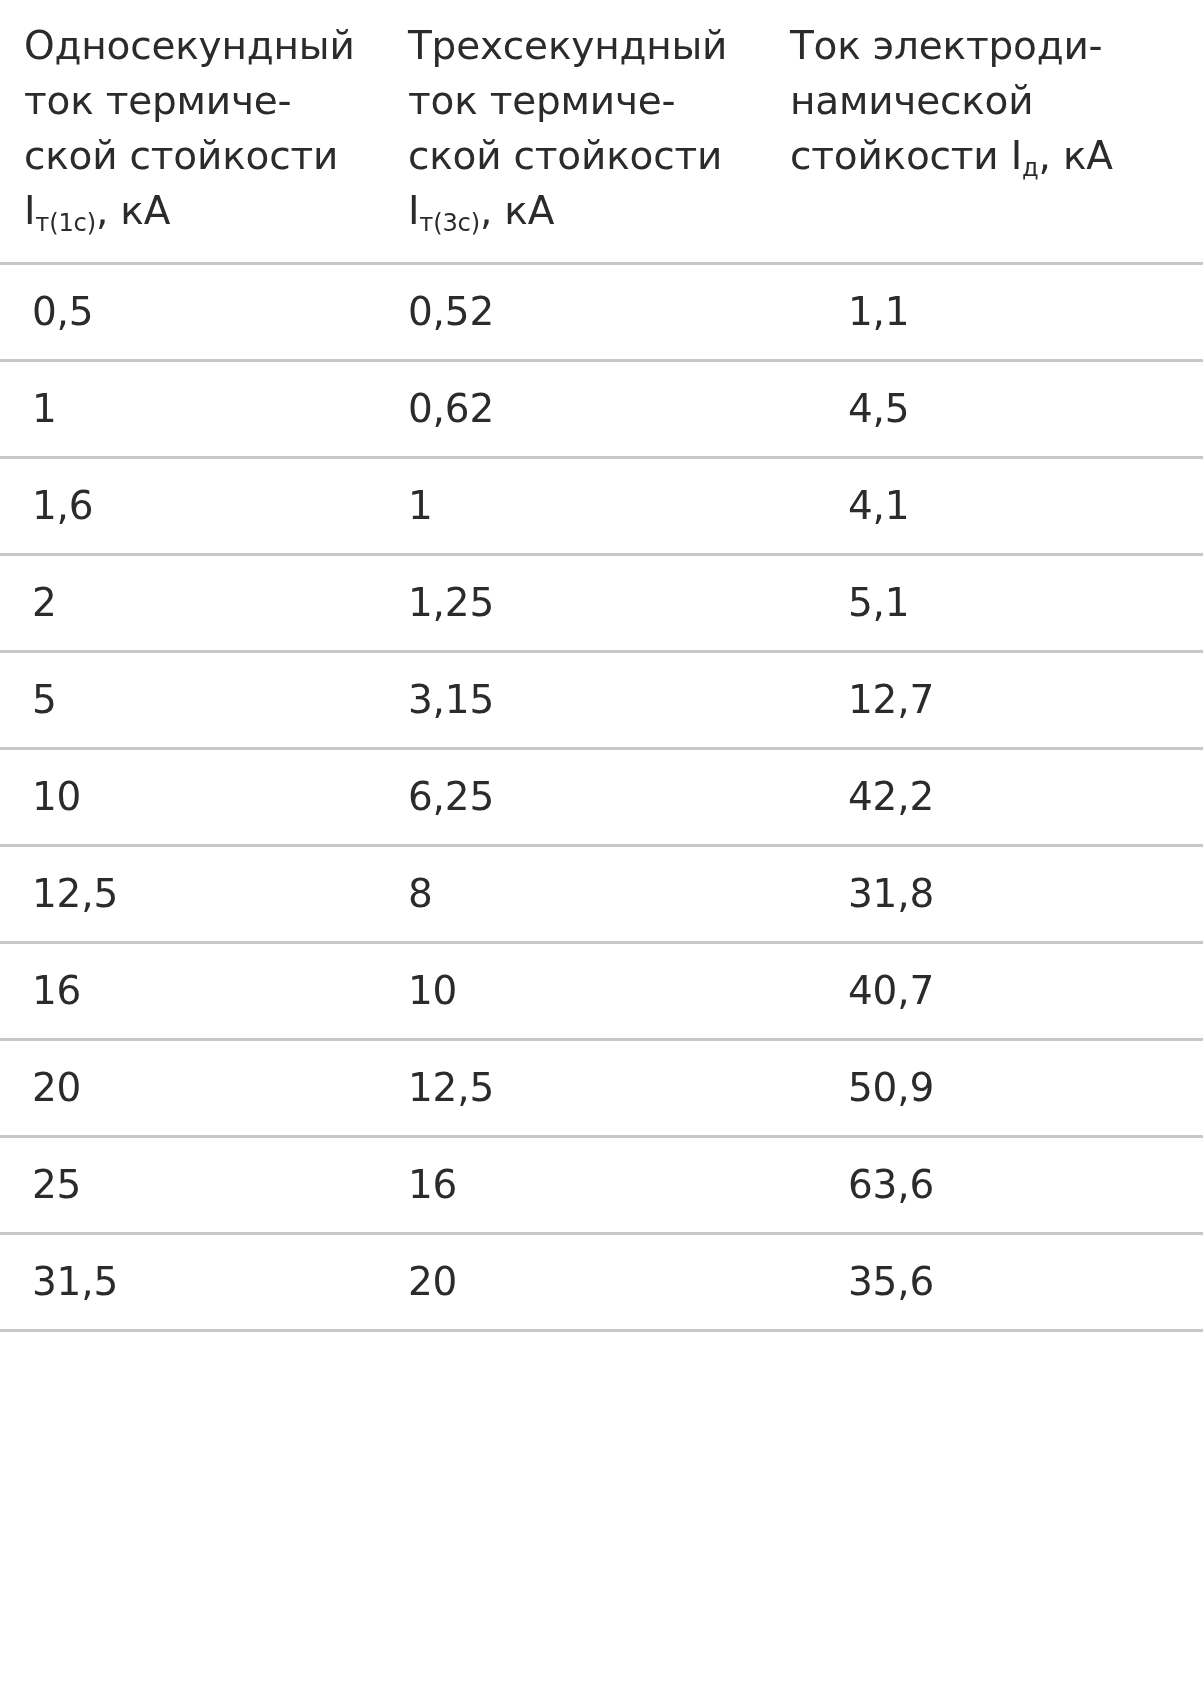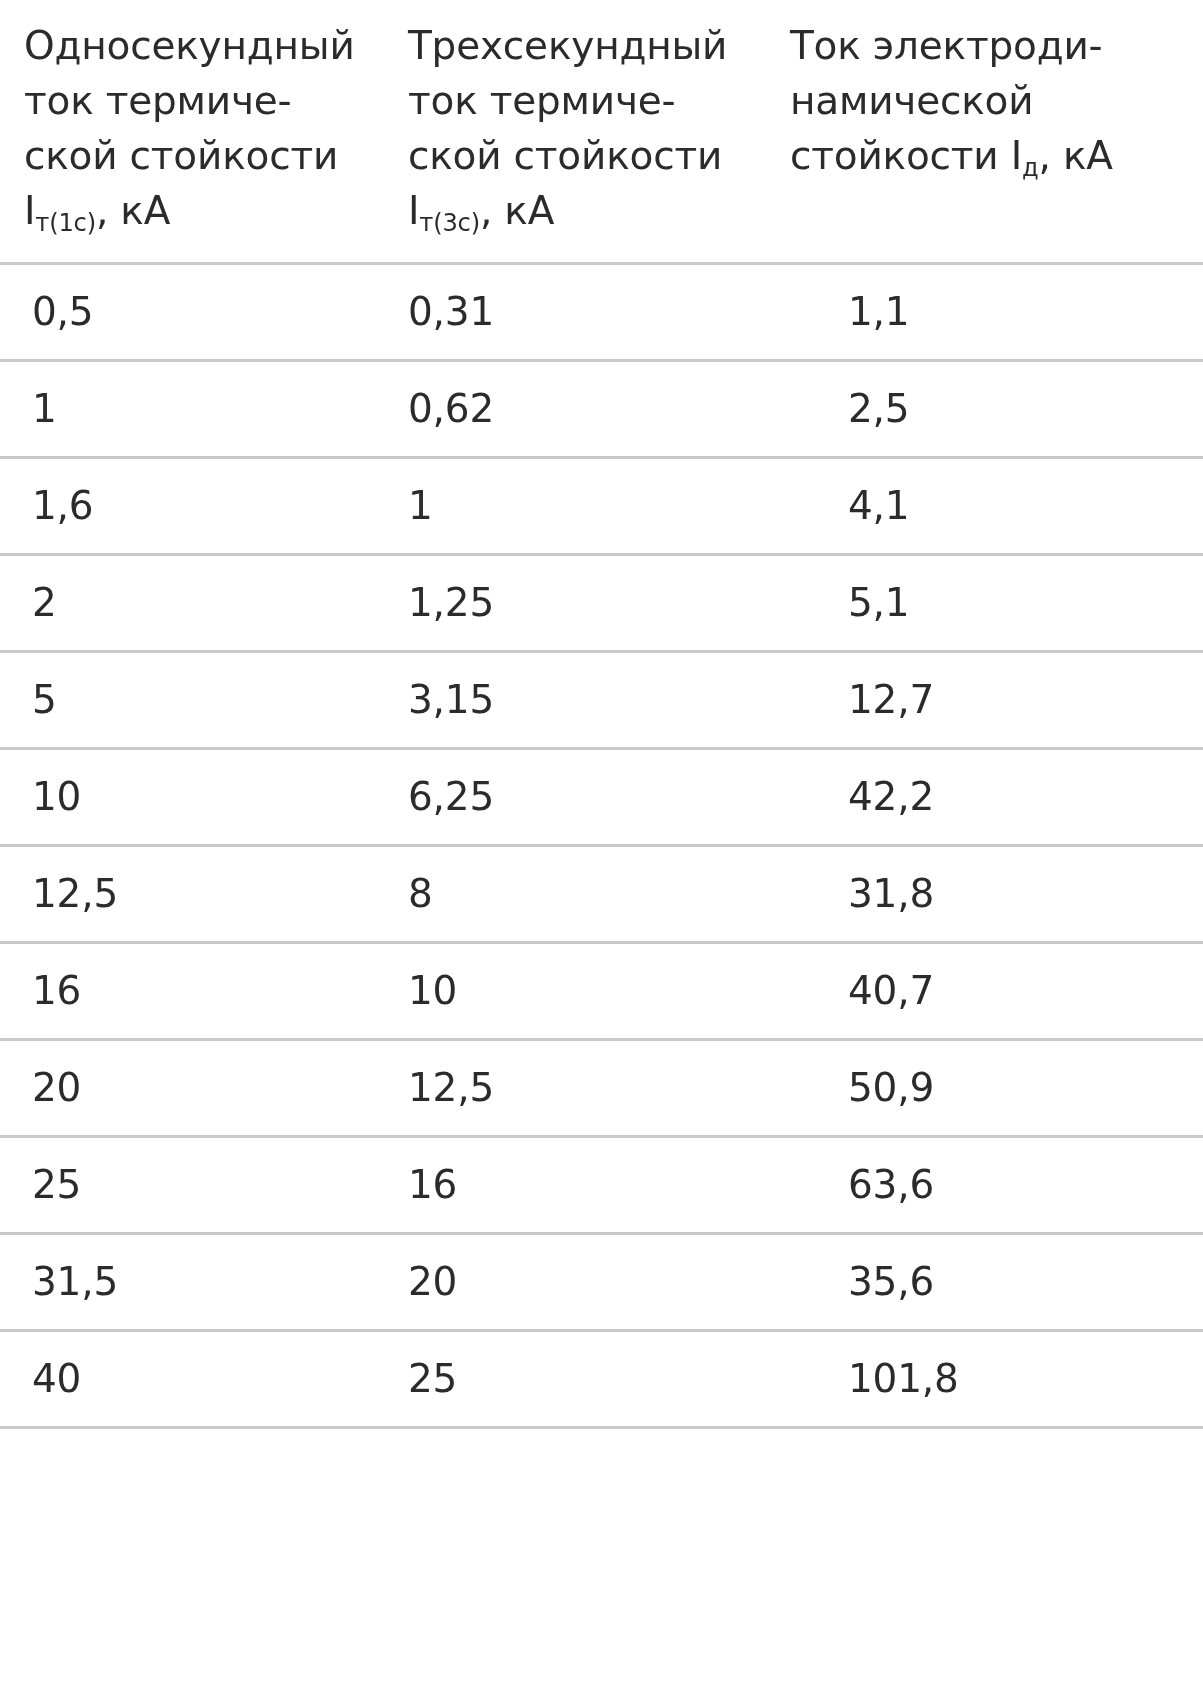--- a/index.html
+++ b/index.html
@@ -95,27 +95,27 @@
 ской стойкости
 </span><span class="hdr-unit"><span>I</span><sub>т(3с)</sub><span>, кА</span></span></th>
         <th class="h3"><span>Ток электроди-
 намической
 </span><span class="hdr-unit"><span>стойкости </span><span>I</span><sub>д</sub><span>, кА</span></span></th>
       </tr>
     </thead>
     <tbody id="table-body">
         <tr>
           <td class="d1">0,5</td>
-          <td class="d2">0,31</td>
+          <td class="d2">0,52</td>
           <td class="d3">1,1</td>
         </tr>
         <tr>
           <td class="d1">1</td>
           <td class="d2">0,62</td>
-          <td class="d3">2,5</td>
+          <td class="d3">4,5</td>
         </tr>
         <tr>
           <td class="d1">1,6</td>
           <td class="d2">1</td>
           <td class="d3">4,1</td>
         </tr>
         <tr>
           <td class="d1">2</td>
           <td class="d2">1,25</td>
           <td class="d3">5,1</td>
@@ -148,20 +148,15 @@
         <tr>
           <td class="d1">25</td>
           <td class="d2">16</td>
           <td class="d3">63,6</td>
         </tr>
         <tr>
           <td class="d1">31,5</td>
           <td class="d2">20</td>
           <td class="d3">35,6</td>
         </tr>
-        <tr>
-          <td class="d1">40</td>
-          <td class="d2">25</td>
-          <td class="d3">101,8</td>
-        </tr>
       </tbody>
   </table>
 </div>
 
 </body></html>

